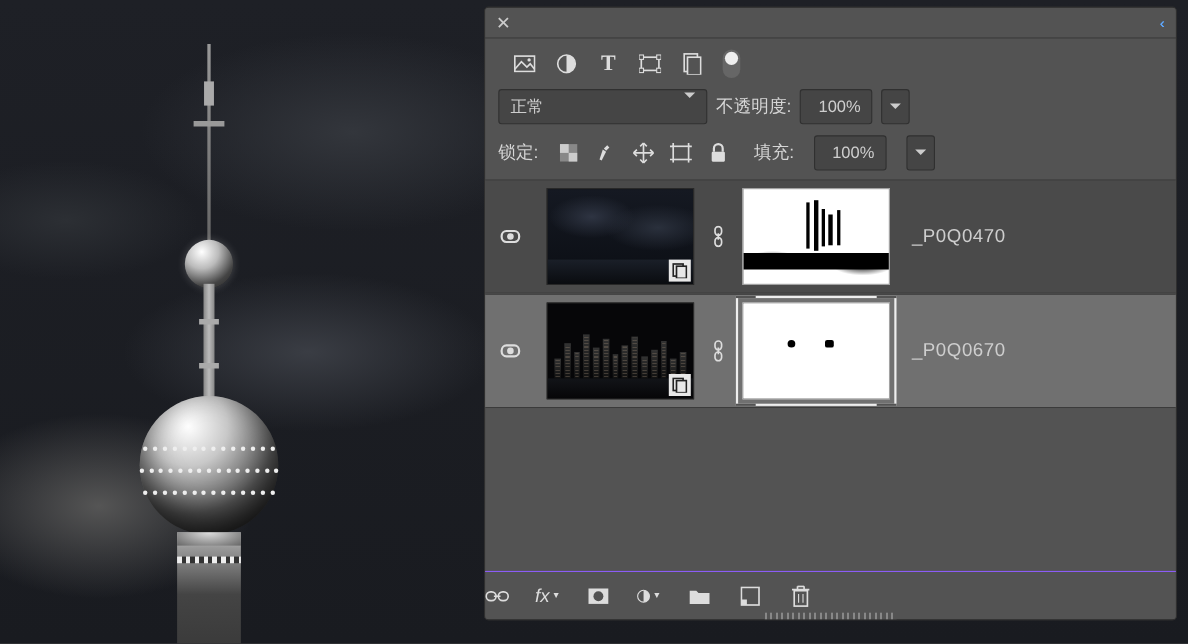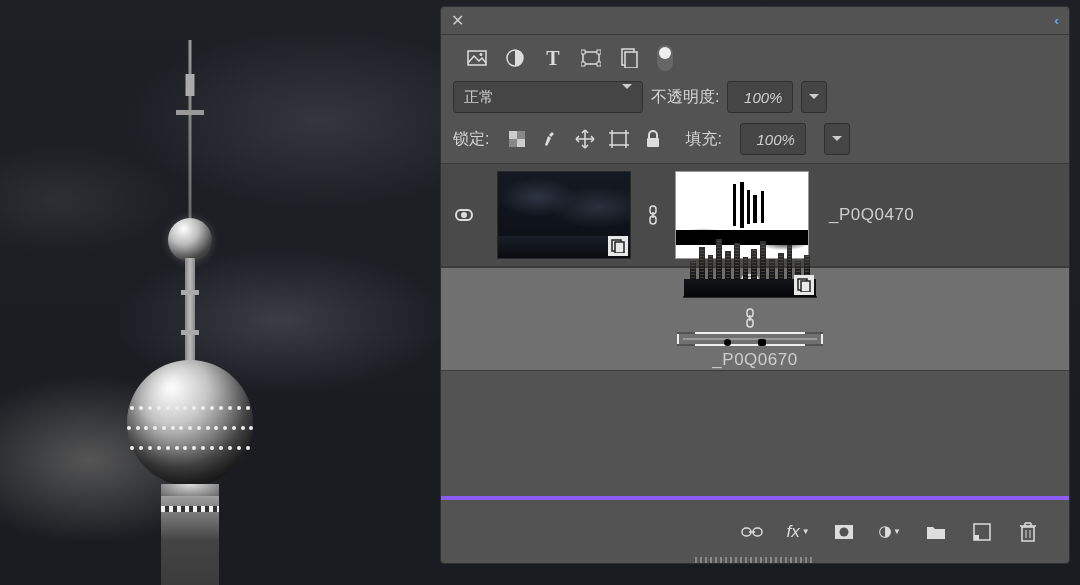--- a/index.html
+++ b/index.html
@@ -173,21 +173,21 @@
 .dropdown {
   flex: 0 0 190px;
   background:#454545; border:1px solid #303030; border-radius:3px;
   padding: 6px 10px; height:32px;
   display:flex; justify-content:space-between; align-items:center;
 }
 .lbl { color:#d6d6d6; font-size:16px; white-space:nowrap;}
 .value-input {
   background:#454545; border:1px solid #303030; border-radius:3px;
   padding: 5px 10px; width:66px; height:32px;
-  display:flex; align-items:center; justify-content:flex-end;font-style:italic;
+  display:flex; align-items:center; justify-content:flex-end;
 }
 .chev-btn {
   width:26px; height:32px; background:#454545; border:1px solid #303030;
   border-radius:3px; display:flex; align-items:center; justify-content:center;
 }
 
 .row3 { padding-top:0; padding-bottom:8px; gap: 18px; align-items: center; }
 .lock-icons { display:flex; gap:14px; align-items:center;}
 
 .layers-list { flex:1; overflow:auto; }
@@ -195,21 +195,20 @@
   display:flex; align-items:center;
   background:#4a4a4a;
   border-top:1px solid #3b3b3b;
   border-bottom:1px solid #3b3b3b;
   padding: 6px 10px 6px 0;
   gap: 10px;
   height: 104px;
 }
 .layer-row.selected {
   background:#707070;
-  flex-direction:column;
 }
 .vis-col { width:46px; display:flex; justify-content:center;}
 .eye { width:18px; height:12px; border:2px solid #ddd; border-radius:60% / 100%; position:relative;}
 .eye::after{content:"";position:absolute;left:50%;top:50%;transform:translate(-50%,-50%);width:6px;height:6px;border-radius:50%;background:#ddd;}
 .thumb {
   width:134px; height:88px; background:#111; border:1px solid #2a2a2a;
   position:relative; display:flex; align-items:flex-end;
 }
 .thumb .badge {
   position:absolute; right:2px; bottom:2px; width:20px; height:20px;
@@ -263,25 +262,25 @@
     radial-gradient(ellipse 46px 16px at 82% 80%,#000,transparent 60%);
 }
 .mask2-fill{
   position:absolute; inset:0; background:#fff;
 }
 .mask2-fill::before{content:"";position:absolute;left:30%;top:38%;width:7px;height:7px;border-radius:50%;background:#000;}
 .mask2-fill::after{content:"";position:absolute;left:56%;top:38%;width:8px;height:7px;border-radius:2px;background:#000;}
 .layer-name { margin-left:10px; font-size:17px; letter-spacing:.5px;}
 
 .bottom-bar {
-  height: 67px;
-  display:flex; align-items:center; justify-content:flex-end;
+  height: 44px;
+  display:flex; align-items:center; 
   gap: 24px;
   padding-right: 30px;
-  border-top:4px solid #8b5cf6;
+  border-top:1px solid #8b5cf6;
 }
 .bicon { color:#ddd; width:22px; height:22px; display:flex; align-items:center; justify-content:center; cursor:pointer;}
 .grip {
   position:absolute; bottom:0; left:50%; transform:translateX(-50%);
   width:120px; height:6px;
   background: repeating-linear-gradient(90deg,#888,#888 2px,#535353 2px,#535353 5px);
 }
 
 svg { display:block; }
 .chev-down { width:0;height:0;border:5px solid transparent;border-top-color:#ccc; margin-top:3px;}

